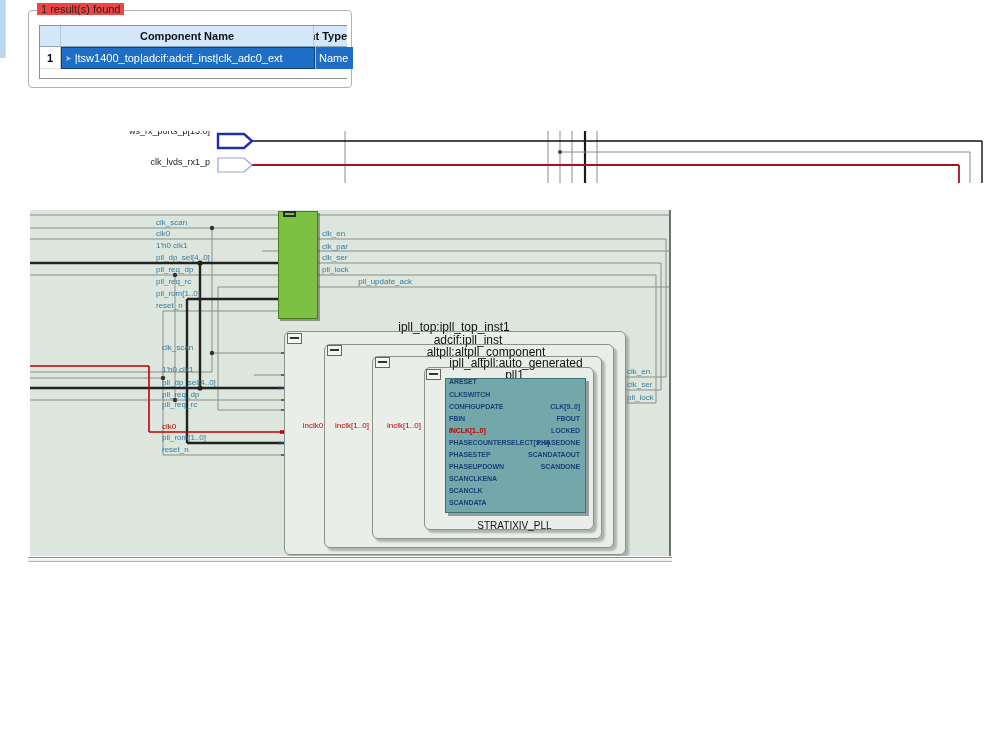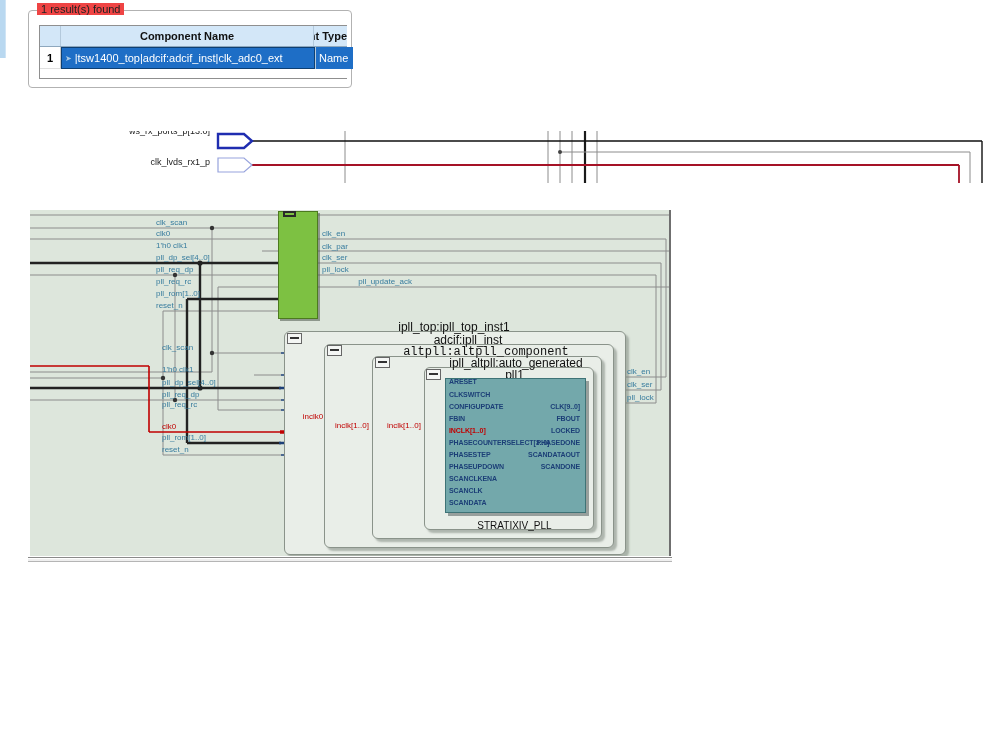--- a/index.html
+++ b/index.html
@@ -138,21 +138,21 @@
       <circle cx="170" cy="178" r="2.6" fill="#222"></circle>
     </svg>
 
     <div class="hbox" style="left:254px;top:121px;width:340px;height:222px;"></div>
     <div class="hbox" style="left:294px;top:134px;width:288px;height:202px;"></div>
     <div class="hbox" style="left:342px;top:146px;width:228px;height:181px;"></div>
     <div class="hbox" style="left:394px;top:157px;width:168px;height:161px;"></div>
 
     <div class="hl" style="left:254px;top:110px;width:340px;">ipll_top:ipll_top_inst1</div>
     <div class="hl" style="left:294px;top:123px;width:288px;">adcif:ipll_inst</div>
-    <div class="hl" style="left:342px;top:135px;width:228px;font-family:Liberation Mono, monospace;">altpll:altpll_component</div>
+    <div class="hl" style="left:342px;top:135px;width:228px;">altpll:altpll_component</div>
     <div class="hl" style="left:402px;top:146px;width:168px;">ipll_altpll:auto_generated</div>
 
     <div class="minus" style="left:257px;top:123px;">
         <i></i>
       </div>
     <div class="minus" style="left:297px;top:135px;">
         <i></i>
       </div>
     <div class="minus" style="left:345px;top:147px;">
         <i></i>
@@ -187,21 +187,21 @@
     <div class="pl" style="left:132px;top:180px;">pll_req_dp</div>
     <div class="pl" style="left:132px;top:190px;">pll_req_rc</div>
     <div class="pl plred" style="left:132px;top:212px;">clk0</div>
     <div class="pl" style="left:132px;top:223px;">pll_rom[1..0]</div>
     <div class="pl" style="left:132px;top:235px;">reset_n</div>
 
     <div class="ol" style="left:597px;top:157px;width:40px;">clk_en</div>
     <div class="ol" style="left:597px;top:170px;width:40px;">clk_ser</div>
     <div class="ol" style="left:597px;top:183px;width:40px;">pll_lock</div>
 
-    <div class="net" style="left:253px;top:202px;">inclk0</div>
+    <div class="net" style="left:253px;top:211px;">inclk0</div>
     <div class="net" style="left:292px;top:211px;">inclk[1..0]</div>
     <div class="net" style="left:344px;top:211px;">inclk[1..0]</div>
 
     <div class="hl" style="left:415px;top:158px;width:139px;">pll1</div>
     <div class="teal"></div>
 
     <div class="pp" style="left:419px;top:168px;">ARESET</div>
     <div class="pp" style="left:419px;top:181px;">CLKSWITCH</div>
     <div class="pp" style="left:419px;top:193px;">CONFIGUPDATE</div>
     <div class="pp" style="left:419px;top:205px;">FBIN</div>

